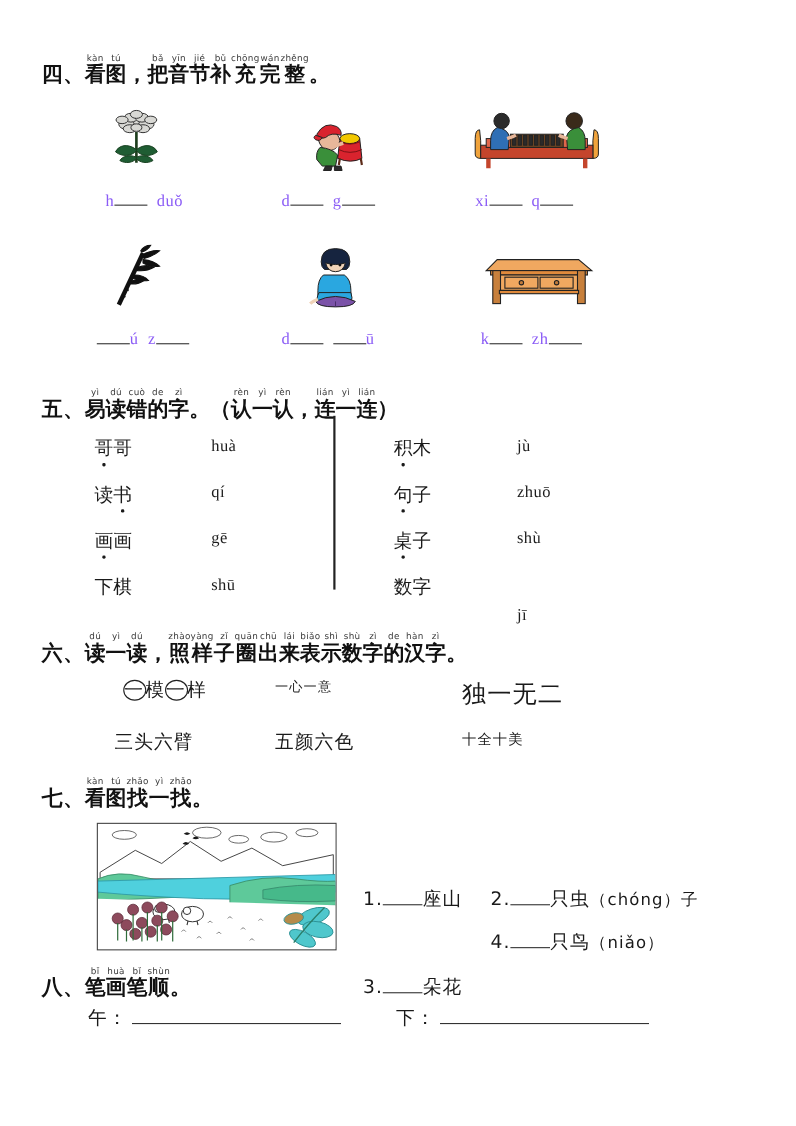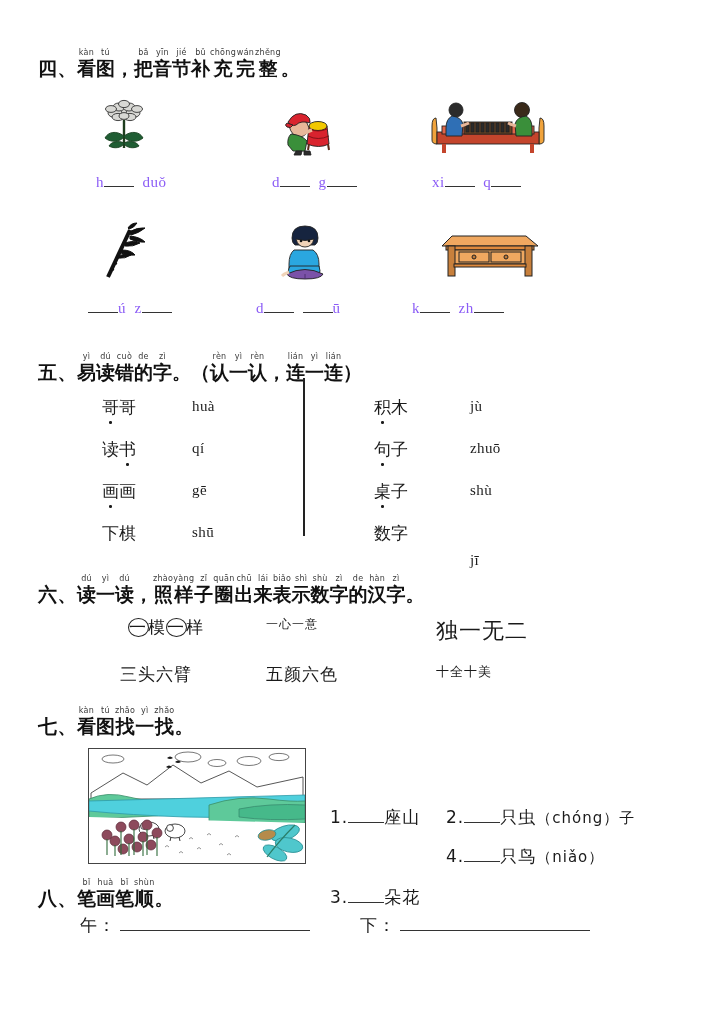--- a/index.html
+++ b/index.html
@@ -81,21 +81,20 @@
   .cn {
     font-family: "DejaVu Sans", "Liberation Sans", sans-serif;
     font-size: 17px;
     color: #1a1a1a;
     letter-spacing: 1px;
   }
   .cn-serif {
     font-family: "Liberation Serif", "DejaVu Serif", serif;
     font-size: 17px;
     color: #1a1a1a;
-    margin-left: 16px;
   }
   .py {
     font-family: "Liberation Serif", "DejaVu Serif", serif;
     font-size: 15px;
     color: #1d1d1d;
     letter-spacing: 0.4px;
   }
 
   
   .dotchar {
@@ -273,21 +272,21 @@
         <circle cx="94" cy="14" r="7.5" fill="#3a2a1a"></circle>
         <path d="M98 20 q6 3 6 12 l0 8 h-16 l-1 -12 q2 -7 11 -8 Z" fill="#3a8f3a"></path>
         <path d="M88 30 q-6 -2 -8 -3" stroke="#e8b79a" stroke-width="3" fill="none"></path>
       </g>
     </svg>
   </div>
 
   <div class="abs pinyin-line" style="left:96px; top:172px;">
     <span>h</span><span class="blank" style="width:30px;height:14px;"></span>&nbsp;&nbsp;<span>duǒ</span>
   </div>
-  <div class="abs pinyin-line" style="left:256px; top:172px;margin-left:16px;">
+  <div class="abs pinyin-line" style="left:256px; top:172px;">
     <span>d</span><span class="blank" style="width:30px;height:14px;"></span>&nbsp;&nbsp;<span>g</span><span class="blank" style="width:30px;height:14px;"></span>
   </div>
   <div class="abs pinyin-line" style="left:432px; top:172px;">
     <span>xi</span><span class="blank" style="width:30px;height:14px;"></span>&nbsp;&nbsp;<span>q</span><span class="blank" style="width:30px;height:14px;"></span>
   </div>
 
   <div class="illus" style="left:96px; top:222px; width:60px; height:58px;">
     <svg width="60" height="58" viewBox="0 0 60 58">
       <g stroke="#111" fill="#111">
         <path d="M12 55 L34 8" stroke-width="4" fill="none"></path>
@@ -334,21 +333,21 @@
       </g>
     </svg>
   </div>
 
   <div class="abs pinyin-line" style="left:88px; top:298px;">
     <span class="blank" style="width:30px;height:14px;"></span><span>ú</span>&nbsp;&nbsp;<span>z</span><span class="blank" style="width:30px;height:14px;"></span>
   </div>
   <div class="abs pinyin-line" style="left:256px; top:298px;">
     <span>d</span><span class="blank" style="width:30px;height:14px;"></span>&nbsp;&nbsp;<span class="blank" style="width:30px;height:14px;"></span><span>ū</span>
   </div>
-  <div class="abs pinyin-line" style="left:412px; top:298px;">
+  <div class="abs pinyin-line" style="left:437px; top:298px;">
     <span>k</span><span class="blank" style="width:30px;height:14px;"></span>&nbsp;&nbsp;<span>zh</span><span class="blank" style="width:30px;height:14px;"></span>
   </div>
 
   <div class="section-head" style="left:38px; top:352px;">
     <span class="head-cn">五、</span>
     <span id="s5title"><span class="ruby">
           <span class="rt">yì</span>
           <span class="rb">易</span>
         </span><span class="ruby">
           <span class="rt">dú</span>

